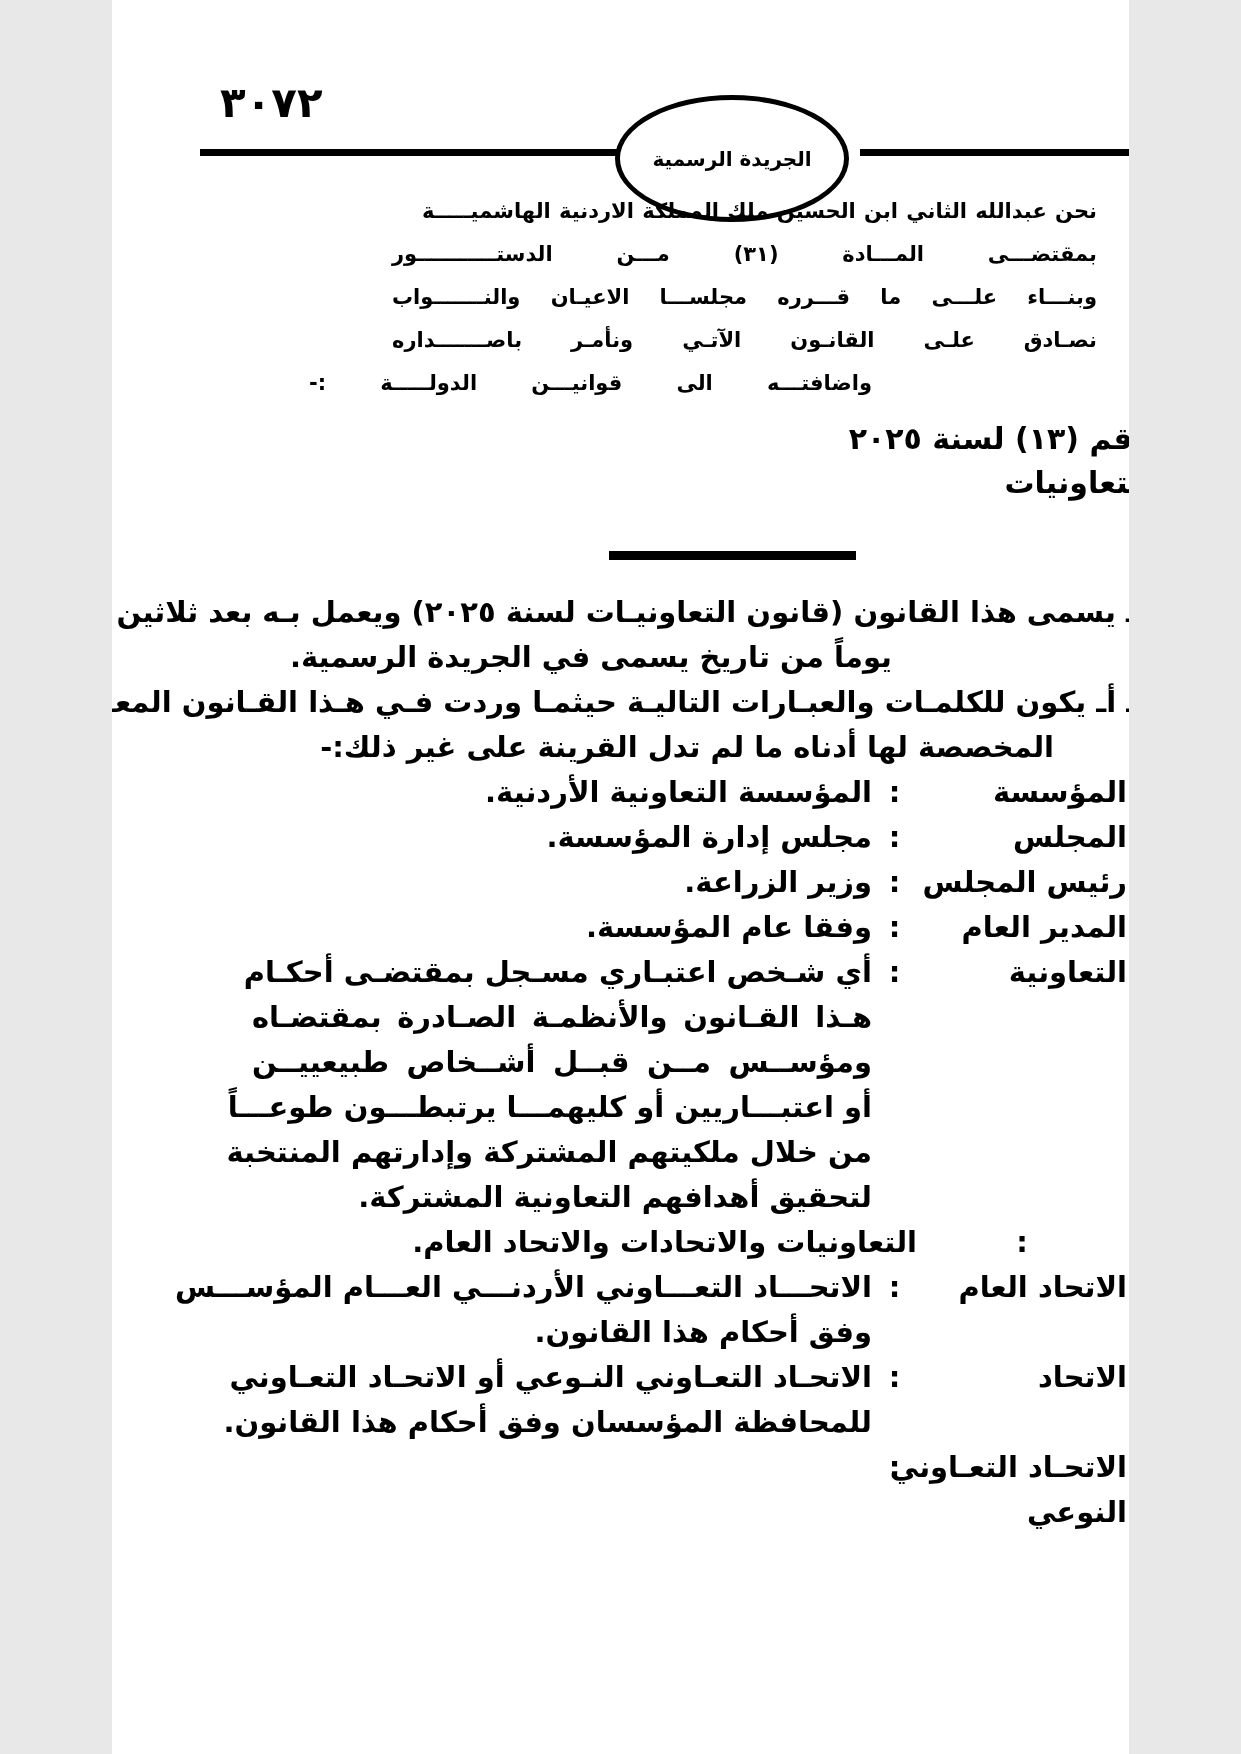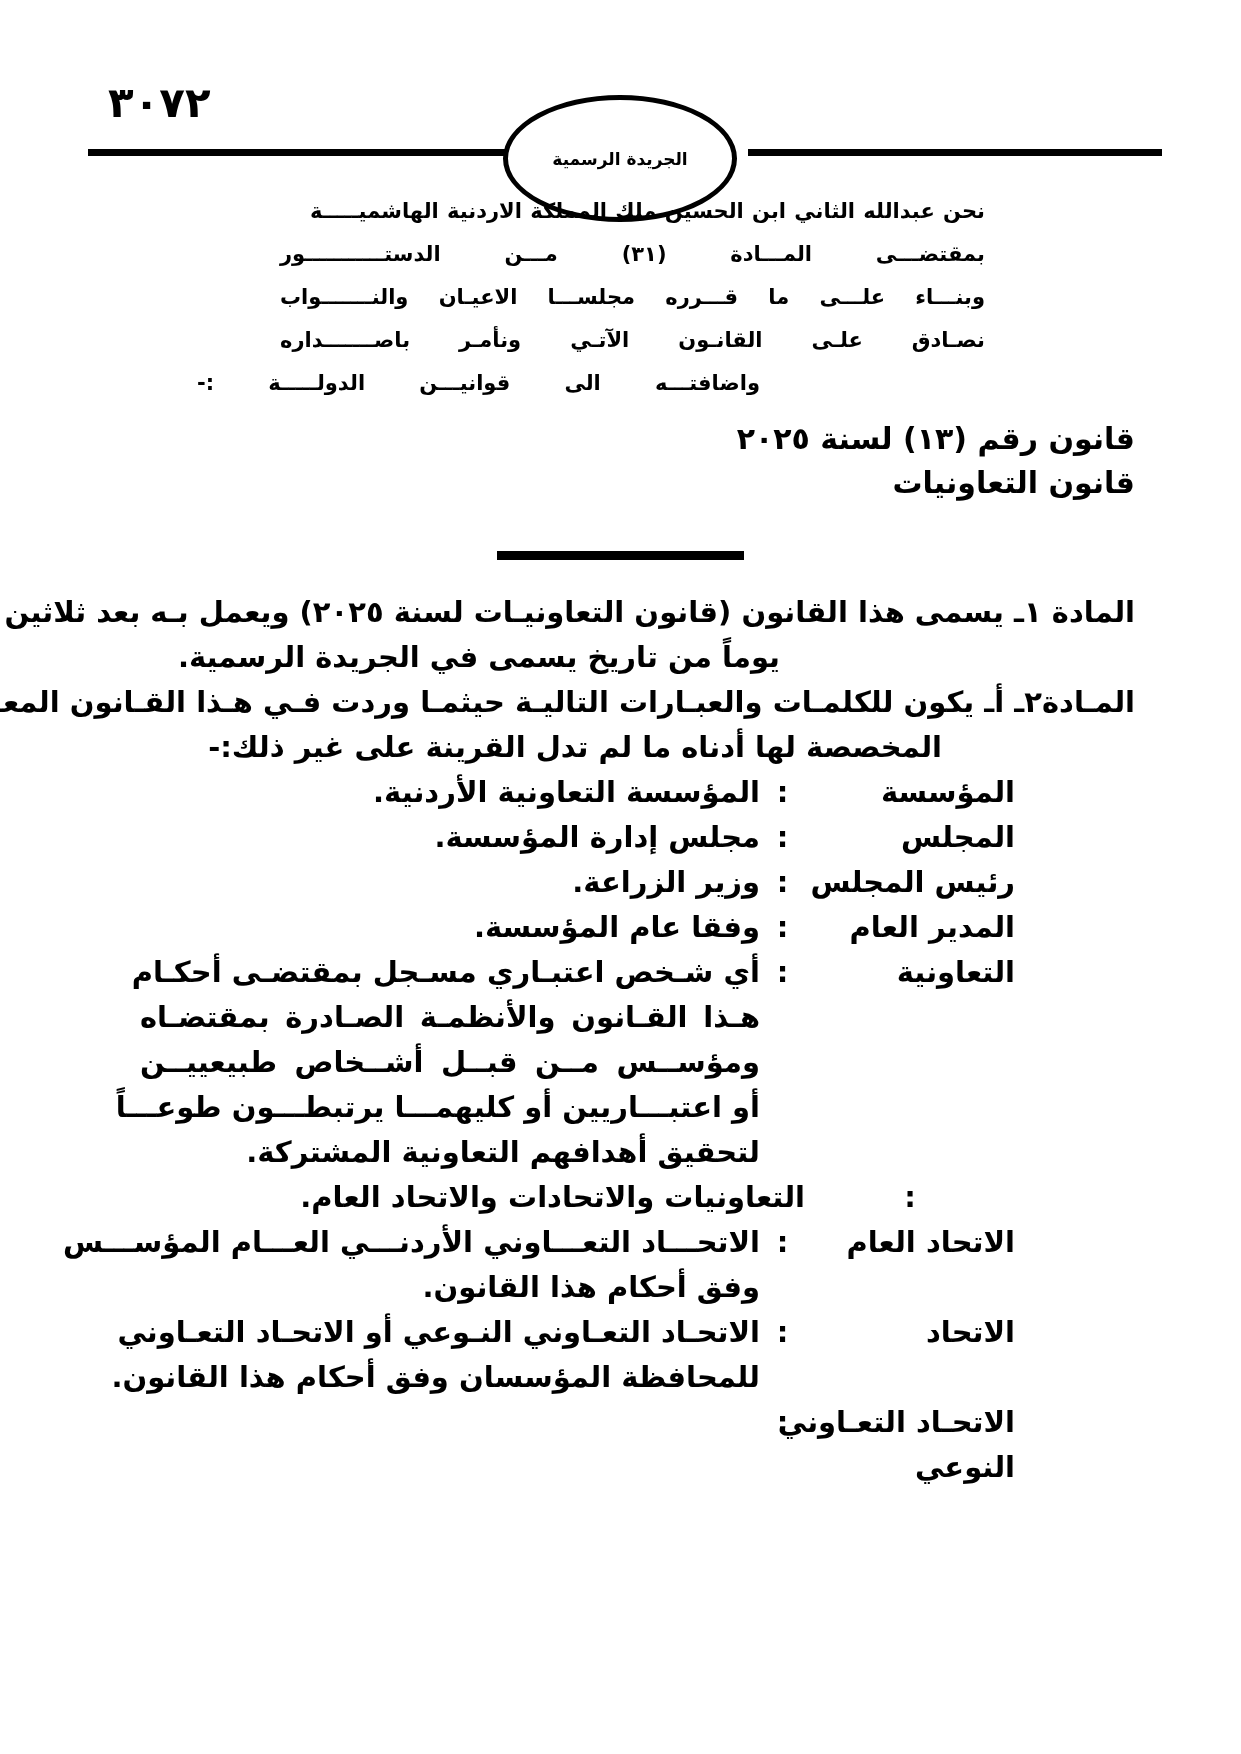--- a/index.html
+++ b/index.html
@@ -1,18 +1,18 @@
 <!DOCTYPE html>
 <html lang="ar" dir="rtl"><head>
 <meta charset="utf-8">
 <style>
   html,body{margin:0;padding:0;background:#e8e8e8;}
   .page{
     position:relative;
-    width:1241px;height:1754px;
+    width:1017px;height:1754px;
     margin:0 auto;
     background:#ffffff;
     color:#000;
     font-family:"DejaVu Sans", sans-serif;
     font-weight:bold;
     overflow:hidden;
   }
   
   .page-number{
     position:absolute;left:108px;top:82px;
@@ -22,21 +22,21 @@
   .header-rule{position:absolute;top:149px;height:7px;background:#000;}
   .header-rule.left-seg{left:88px;width:417px;}
   .header-rule.right-seg{left:748px;width:414px;}
   .gazette-ellipse{
     position:absolute;left:503px;top:95px;width:234px;height:127px;
     border:5px solid #000;border-radius:50%;
     background:#fff;
     display:flex;align-items:center;justify-content:center;
     box-sizing:border-box;
   }
-  .gazette-ellipse .lbl{font-size:17px;direction:rtl;}
+  .gazette-ellipse .lbl{font-size:20px;direction:rtl;}
   
   .content{
     position:absolute;left:105px;top:190px;width:1030px;
     direction:rtl;text-align:right;
   }
   .pre-line{
     font-size:21px;line-height:43px;
     white-space:nowrap;
     text-align:justify;text-align-last:justify;
   }
@@ -132,20 +132,21 @@
         </div>
 
         <div class="def-row">
           <div class="def-term">التعاونية</div>
           <div class="def-colon">:</div>
           <div>
             <div class="def-line dlj">أي شـخص اعتبـاري مسـجل بمقتضـى أحكـام</div>
             <div class="def-line dlj">هـذا القـانون والأنظمـة الصـادرة بمقتضـاه</div>
             <div class="def-line dlj">ومؤســس مــن قبــل أشــخاص طبيعييــن</div>
             <div class="def-line dlj">أو اعتبـــاريين أو كليهمـــا يرتبطـــون طوعـــاً</div>
+            <div class="def-line dlj">من خلال ملكيتهم المشتركة وإدارتهم المنتخبة</div>
             <div class="def-line dl">لتحقيق أهدافهم التعاونية المشتركة.</div>
           </div>
         </div>
 
         <div class="def-row">
           <div class="def-colon">:</div>
           <div>
             <div class="def-line dl">التعاونيات والاتحادات والاتحاد العام.</div>
           </div>
         </div>

